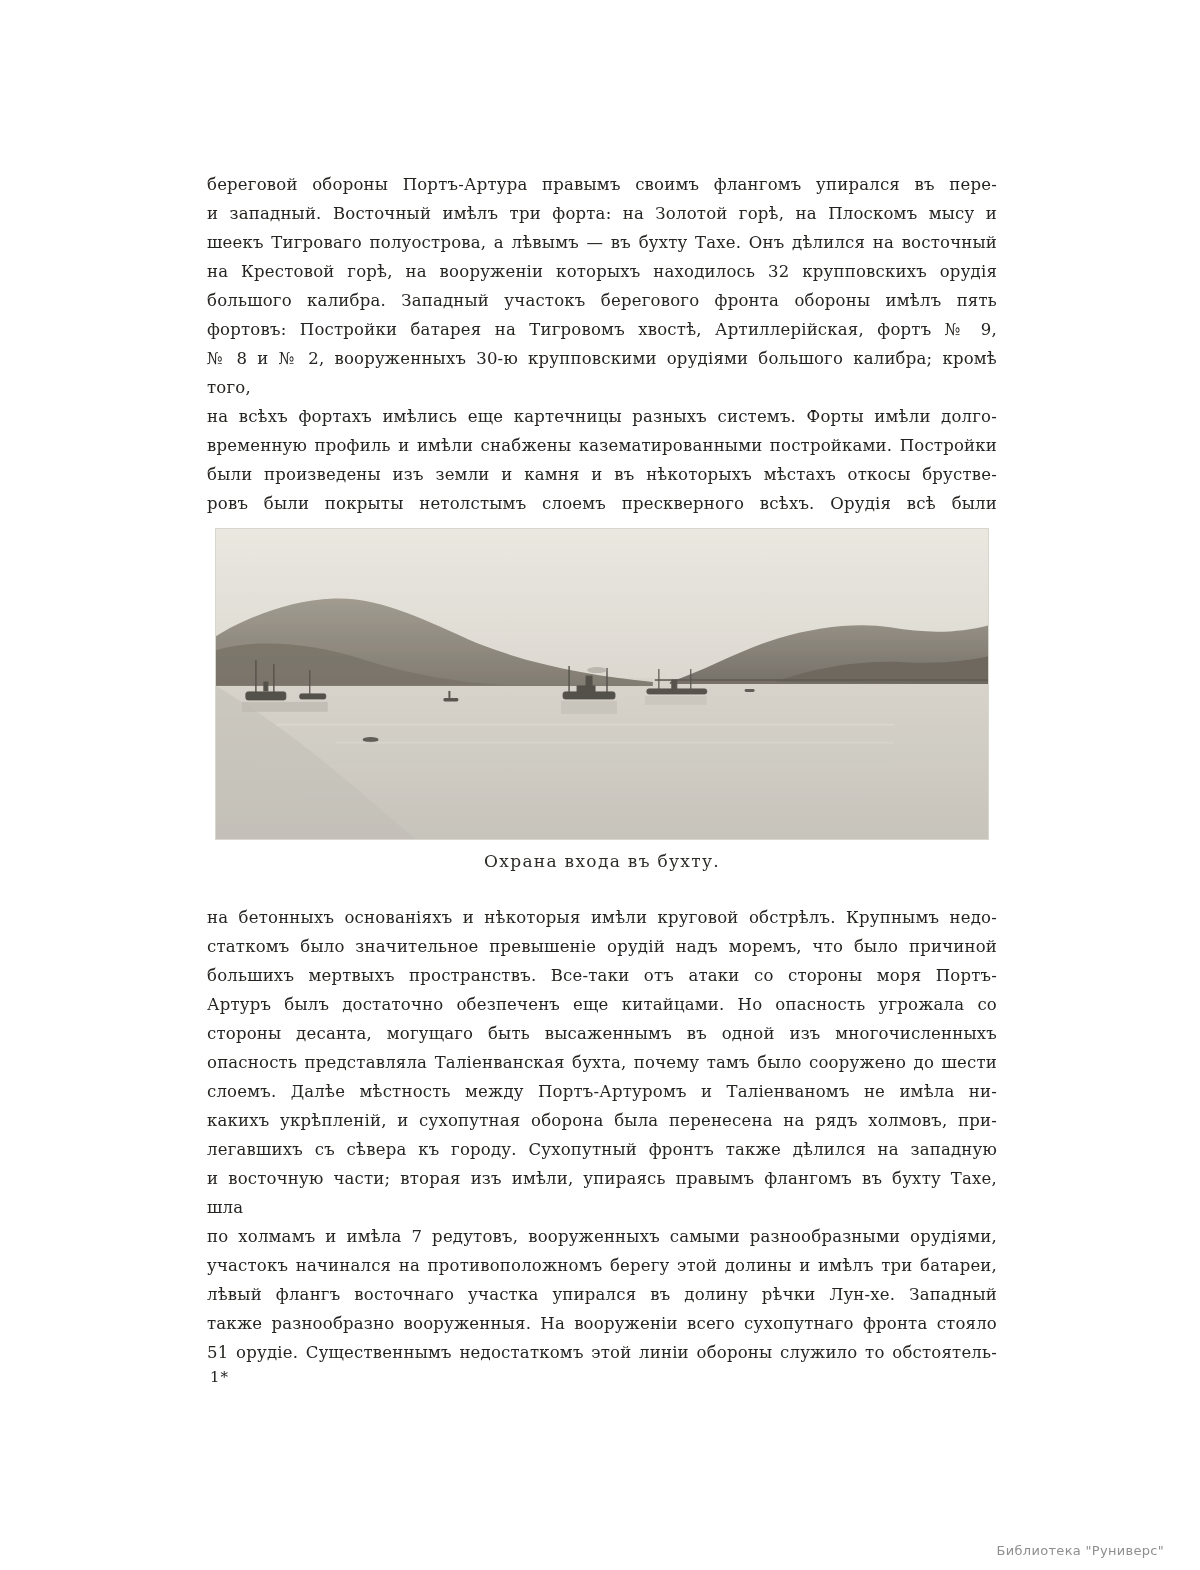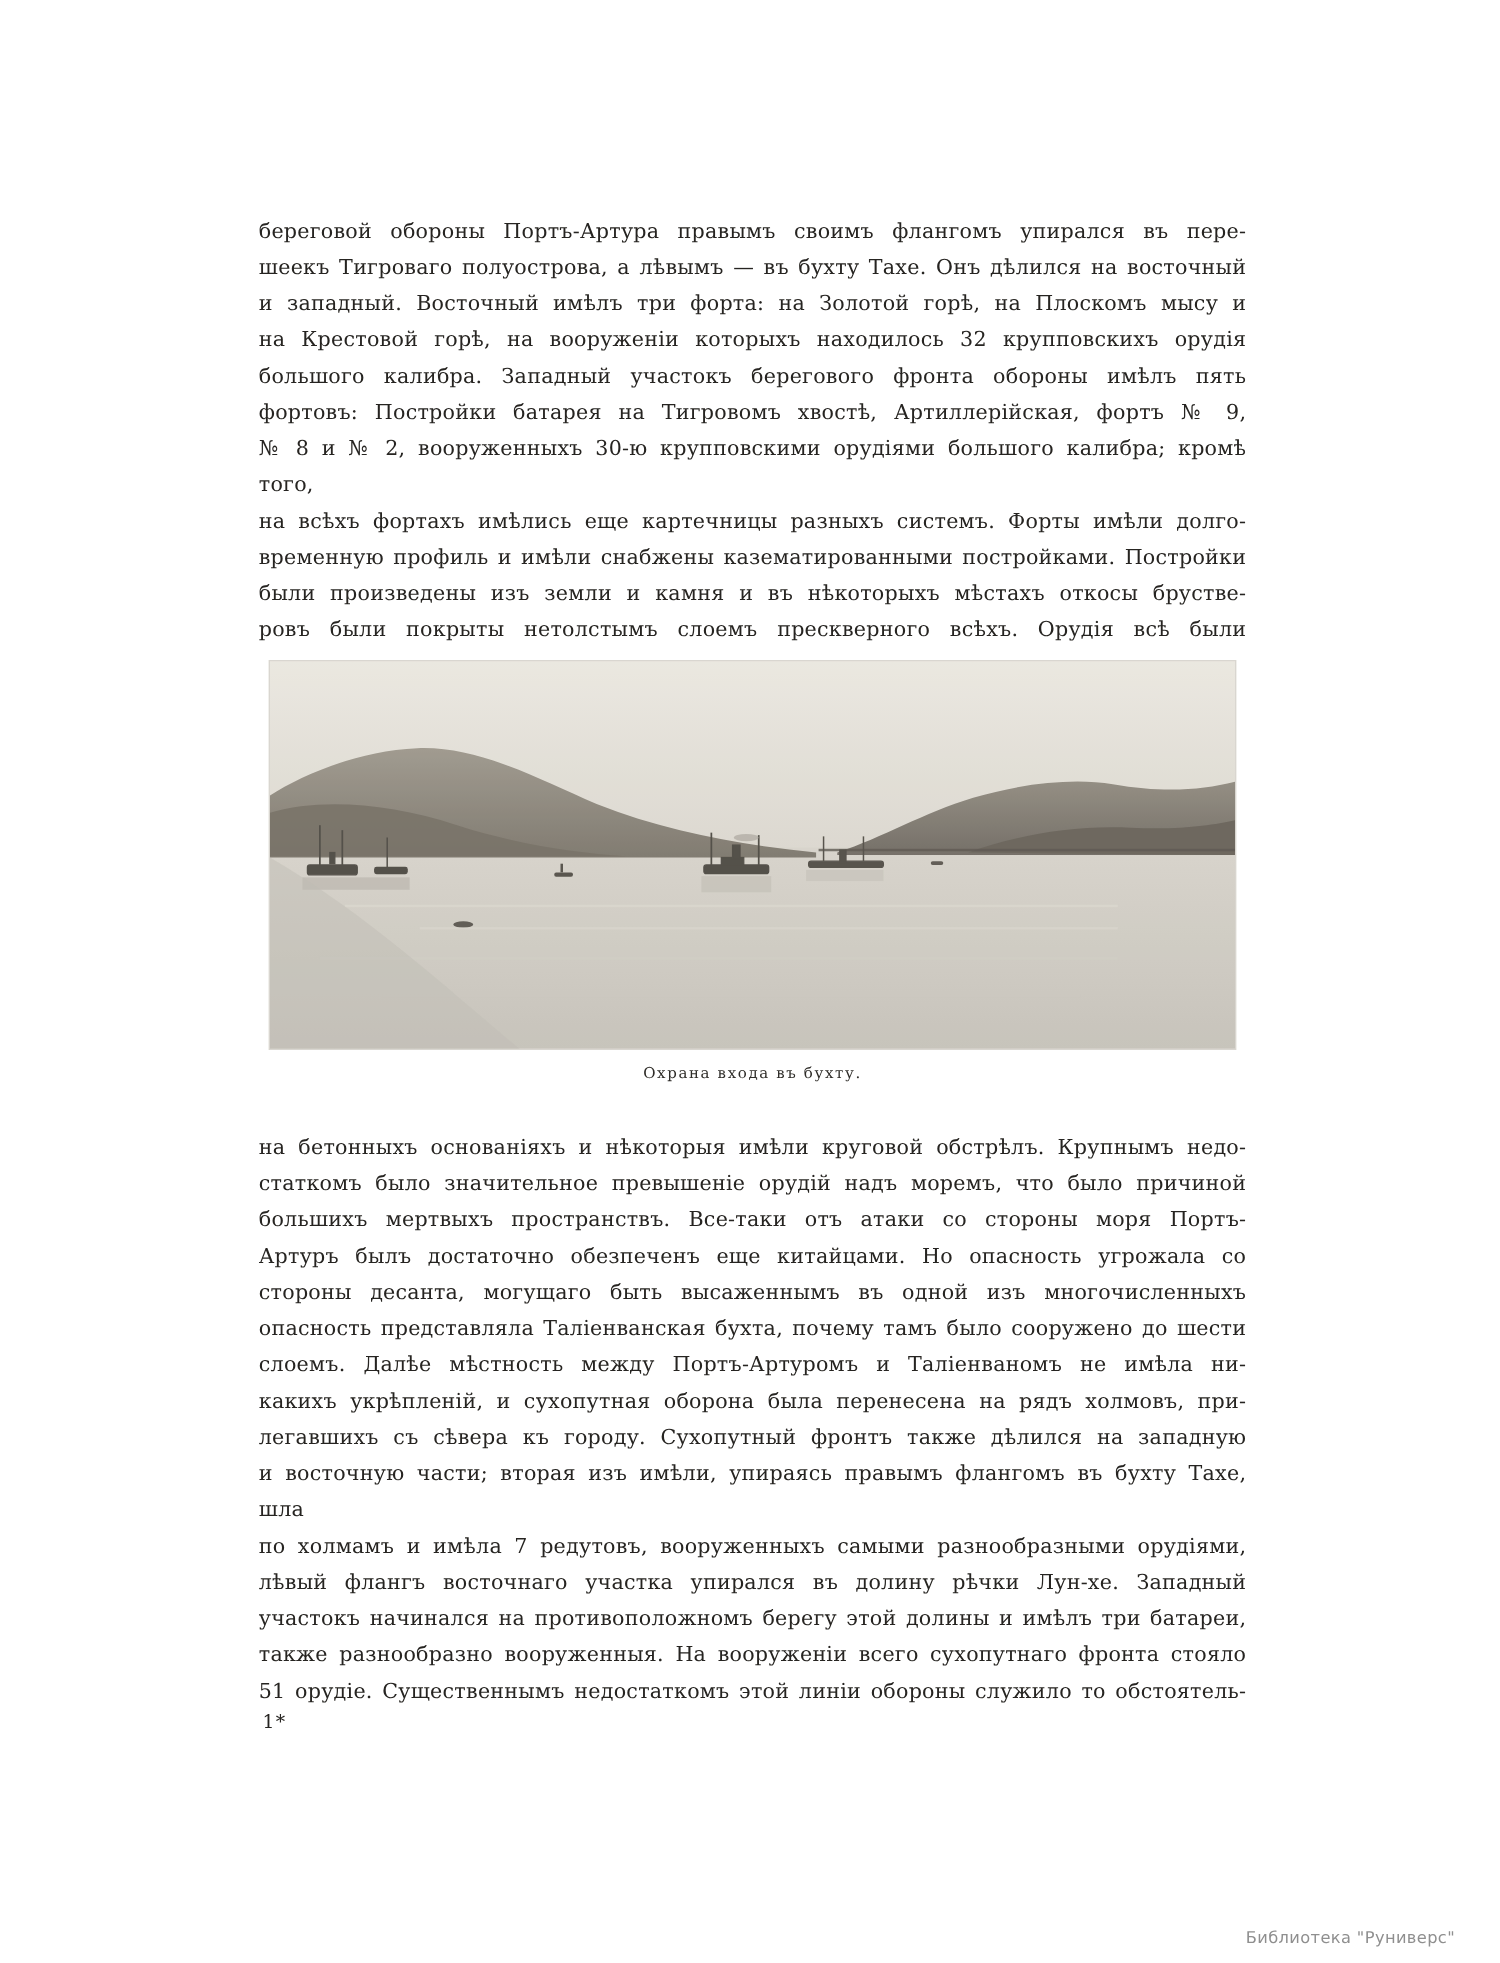--- a/index.html
+++ b/index.html
@@ -30,21 +30,21 @@
     width:774px; height:312px;
     border:1px solid #d9d6d0;
     box-sizing:border-box;
     background:#e4e1da;
   }
   .figure svg { display:block; width:100%; height:100%; }
 
   .caption {
     position:absolute; left:207px; top:851px; width:790px;
     text-align:center;
-    font-size:12px;
+    font-size:17px;
     letter-spacing:1.3px;
     color:#2e2c28;
   }
 
   .footer-mark {
     position:absolute; left:210px; top:1368px;
     font-size:15px; letter-spacing:1px;
   }
   .footer-page {
     position:absolute; left:207px; top:1366px; width:772px;
@@ -58,22 +58,22 @@
     letter-spacing:0.3px;
   }
 </style>
 </head>
 <body>
 
 <div class="page">
 
   <div class="text-block block-top">
       <div class="text-line">береговой обороны Портъ-Артура правымъ своимъ флангомъ упирался въ пере-</div>
+      <div class="text-line">и западный. Восточный имѣлъ три форта: на Золотой горѣ, на Плоскомъ мысу и</div>
       <div class="text-line">шеекъ Тигроваго полуострова, а лѣвымъ — въ бухту Тахе. Онъ дѣлился на восточный</div>
-      <div class="text-line">и западный. Восточный имѣлъ три форта: на Золотой горѣ, на Плоскомъ мысу и</div>
       <div class="text-line">на Крестовой горѣ, на вооруженіи которыхъ находилось 32 крупповскихъ орудія</div>
       <div class="text-line">большого калибра. Западный участокъ берегового фронта обороны имѣлъ пять</div>
       <div class="text-line">фортовъ: Постройки батарея на Тигровомъ хвостѣ, Артиллерійская, фортъ № 9,</div>
       <div class="text-line">№ 8 и № 2, вооруженныхъ 30-ю крупповскими орудіями большого калибра; кромѣ того,</div>
       <div class="text-line">на всѣхъ фортахъ имѣлись еще картечницы разныхъ системъ. Форты имѣли долго-</div>
       <div class="text-line">временную профиль и имѣли снабжены казематированными постройками. Постройки</div>
       <div class="text-line">были произведены изъ земли и камня и въ нѣкоторыхъ мѣстахъ откосы брустве-</div>
       <div class="text-line">ровъ были покрыты нетолстымъ слоемъ прескверного всѣхъ. Орудія всѣ были</div>
     </div>
 
@@ -166,22 +166,22 @@
       <div class="text-line">статкомъ было значительное превышеніе орудій надъ моремъ, что было причиной</div>
       <div class="text-line">большихъ мертвыхъ пространствъ. Все-таки отъ атаки со стороны моря Портъ-</div>
       <div class="text-line">Артуръ былъ достаточно обезпеченъ еще китайцами. Но опасность угрожала со</div>
       <div class="text-line">стороны десанта, могущаго быть высаженнымъ въ одной изъ многочисленныхъ</div>
       <div class="text-line">опасность представляла Таліенванская бухта, почему тамъ было сооружено до шести</div>
       <div class="text-line">слоемъ. Далѣе мѣстность между Портъ-Артуромъ и Таліенваномъ не имѣла ни-</div>
       <div class="text-line">какихъ укрѣпленій, и сухопутная оборона была перенесена на рядъ холмовъ, при-</div>
       <div class="text-line">легавшихъ съ сѣвера къ городу. Сухопутный фронтъ также дѣлился на западную</div>
       <div class="text-line">и восточную части; вторая изъ имѣли, упираясь правымъ флангомъ въ бухту Тахе, шла</div>
       <div class="text-line">по холмамъ и имѣла 7 редутовъ, вооруженныхъ самыми разнообразными орудіями,</div>
+      <div class="text-line">участокъ начинался на противоположномъ берегу этой долины и имѣлъ три батареи,</div>
       <div class="text-line">лѣвый флангъ восточнаго участка упирался въ долину рѣчки Лун-хе. Западный</div>
-      <div class="text-line">участокъ начинался на противоположномъ берегу этой долины и имѣлъ три батареи,</div>
       <div class="text-line">также разнообразно вооруженныя. На вооруженіи всего сухопутнаго фронта стояло</div>
       <div class="text-line">51 орудіе. Существеннымъ недостаткомъ этой линіи обороны служило то обстоятель-</div>
     </div>
 
   <div class="footer-mark">1*</div>
 
 
   <div class="watermark">Библиотека "Руниверс"</div>
 
 </div>

